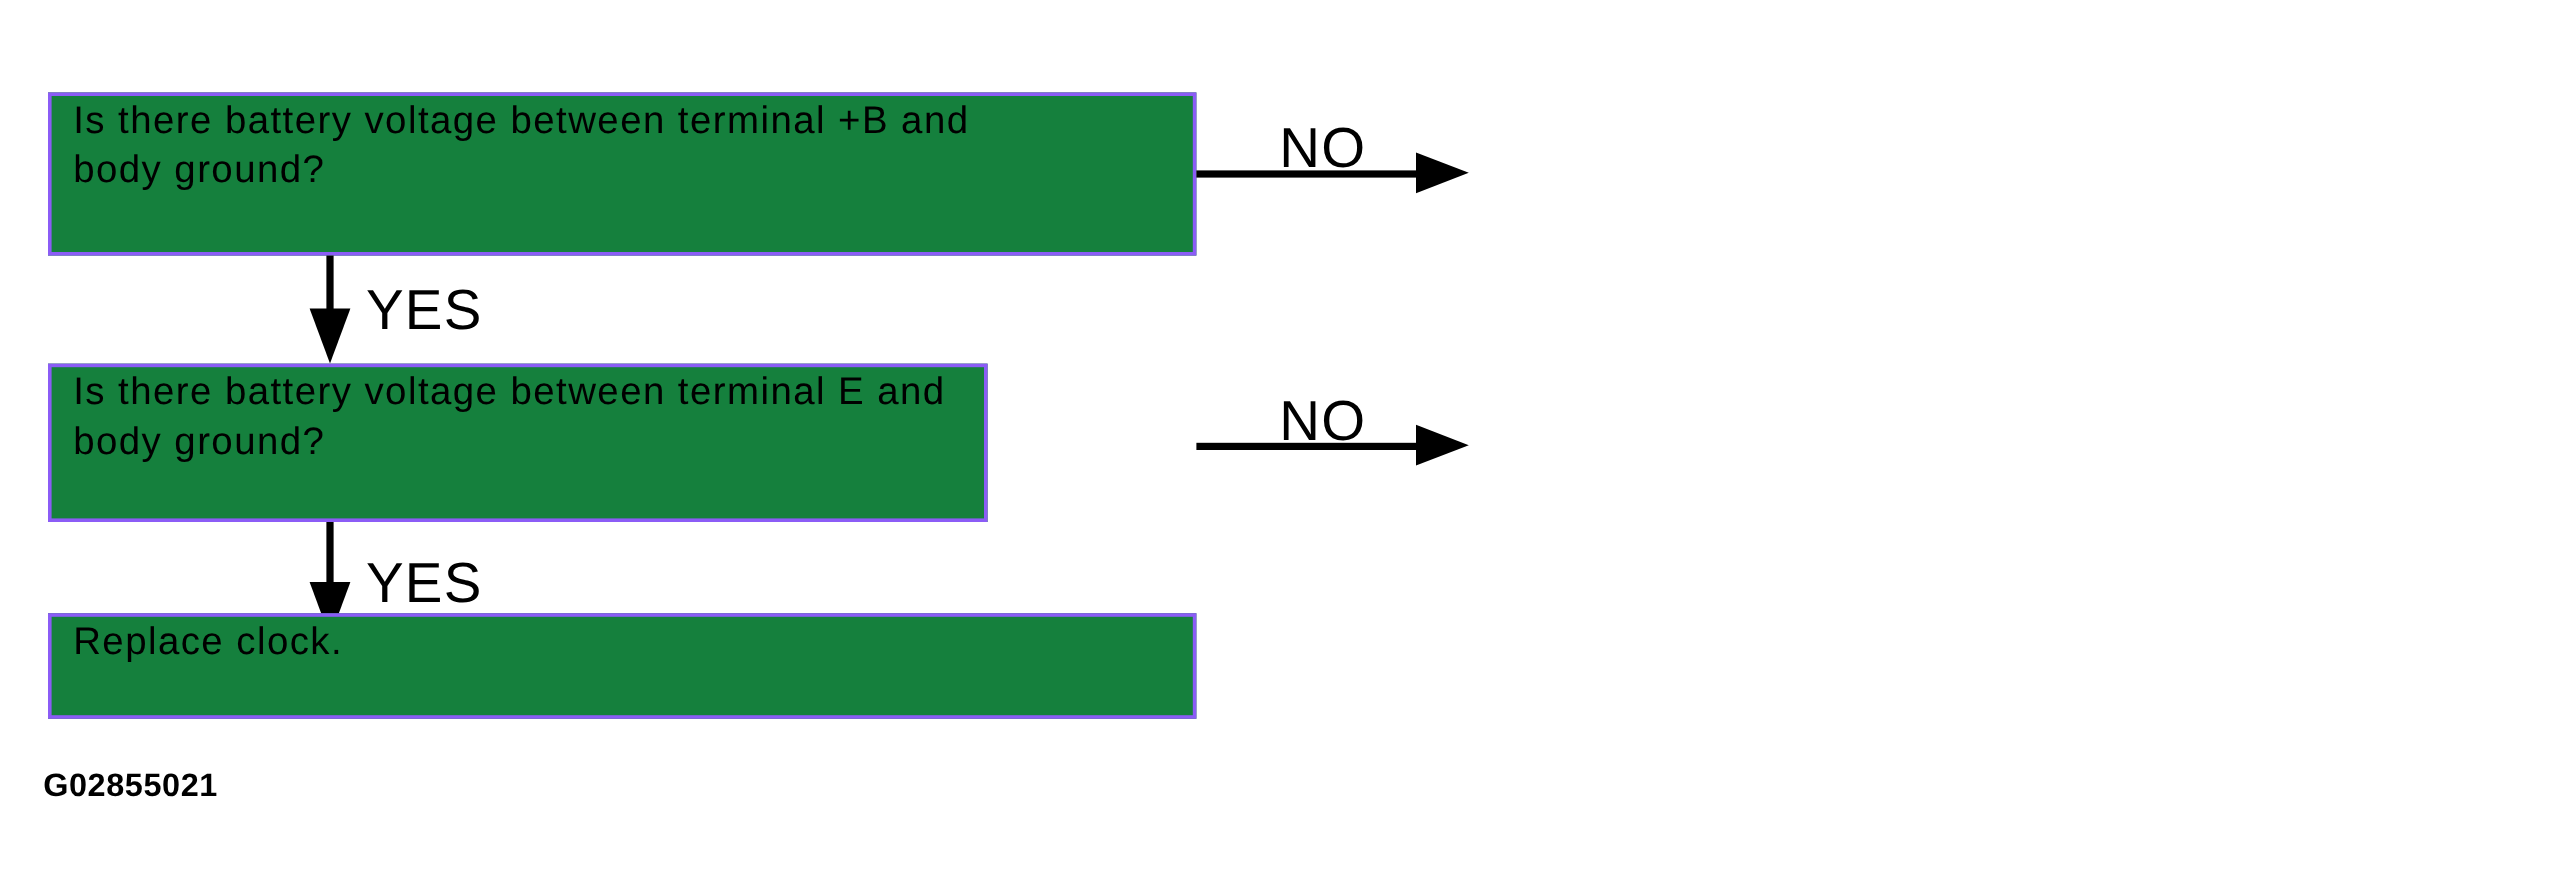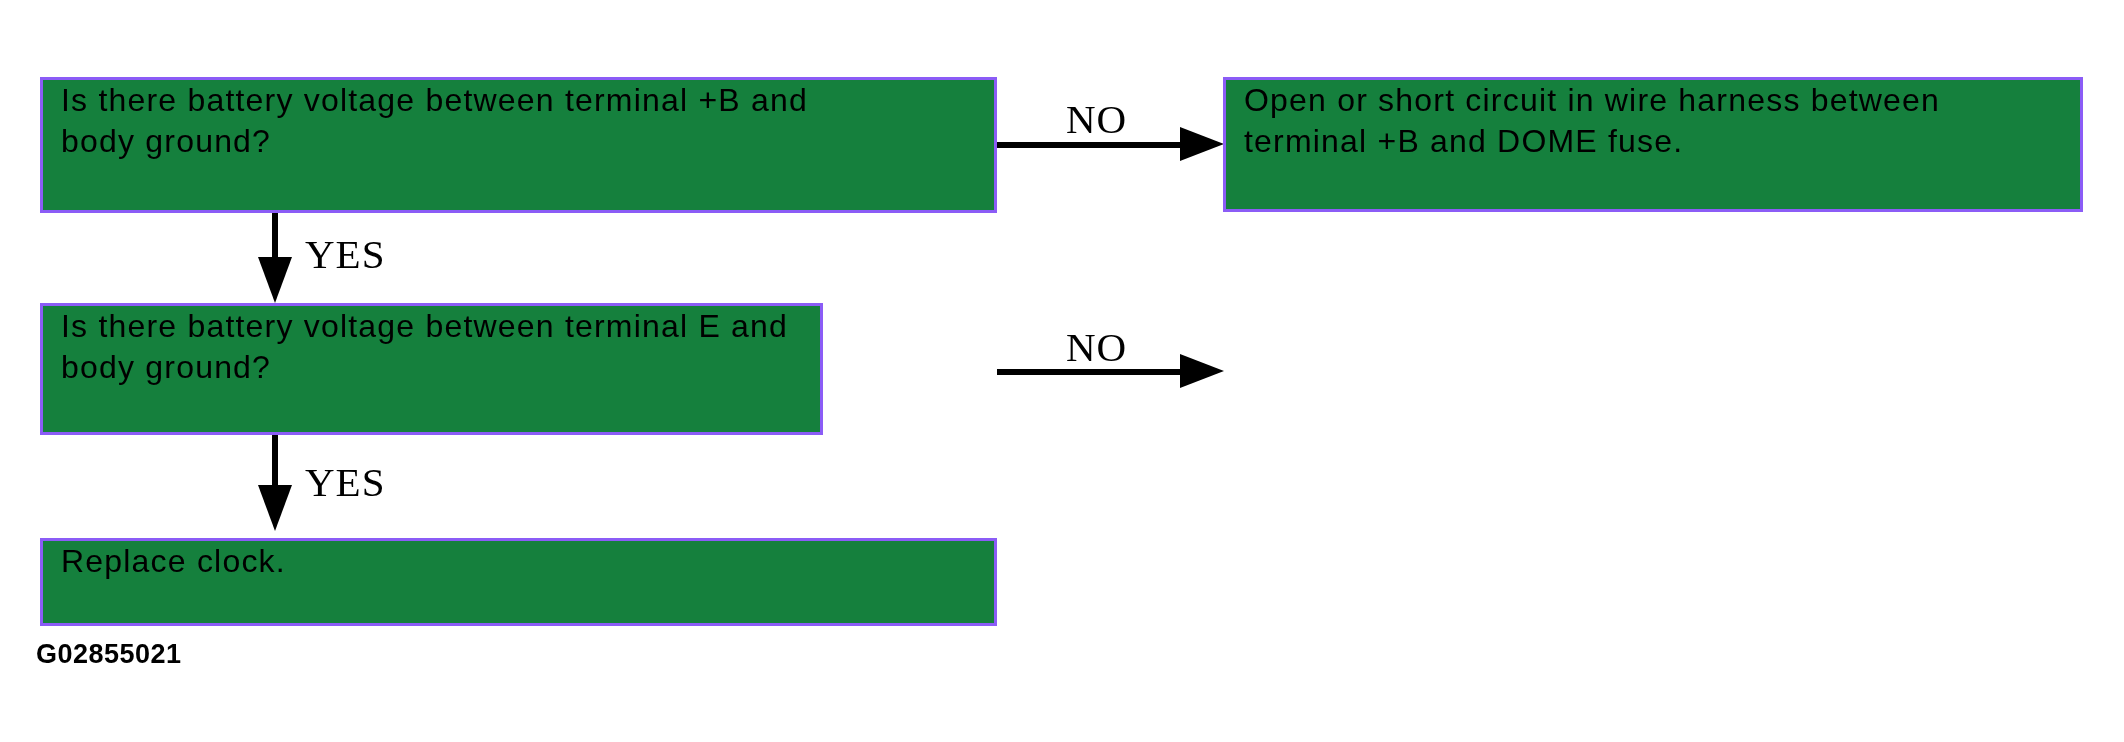--- a/index.html
+++ b/index.html
@@ -50,42 +50,41 @@
     border-left: 44px solid #000000;
   }
   .head-down {
     border-left: 17px solid transparent;
     border-right: 17px solid transparent;
     border-top: 46px solid #000000;
   }
   
   .conn-label {
     position: absolute;
-    font-size: 41px;
+    font-size: 47px;
     line-height: 1;
     letter-spacing: 1px;
     white-space: nowrap;
-    font-family: Liberation Serif, serif;
   }
   
   .figure-id {
     position: absolute;
     font-size: 27px;
     font-weight: bold;
     line-height: 1;
     letter-spacing: 0.5px;
     text-align: center;
   }
 
   
   #box-q1   { left: 40px;   top: 77px;  width: 957px; height: 136px; }
   #box-r1   { left: 1223px; top: 77px;  width: 860px; height: 135px; }
   #box-q2   { left: 40px;   top: 303px; width: 783px; height: 132px; }
   #box-r2   { left: 1223px; top: 303px; width: 860px; height: 130px; }
-  #box-act  { left: 40px;   top: 538px; width: 957px; height: 88px;  }
+  #box-act  { left: 40px;   top: 511px; width: 957px; height: 88px;  }
 
   #no1-line  { left: 997px;  top: 142px; width: 186px; height: 6px; }
   #no1-head  { left: 1180px; top: 127px; }
   #no1-label { left: 1066px; top: 99px;  }
 
   #no2-line  { left: 997px;  top: 369px; width: 186px; height: 6px; }
   #no2-head  { left: 1180px; top: 354px; }
   #no2-label { left: 1066px; top: 327px; }
 
   #yes1-line  { left: 272px; top: 213px; width: 6px; height: 50px; }
@@ -105,24 +104,20 @@
 
   <div id="box-q1" class="fc-box">
     <span class="box-text">Is there battery voltage between terminal +B and
 body ground?</span>
   </div>
 
   <div id="no1-line" class="line"></div>
   <div id="no1-head" class="head head-right"></div>
   <div id="no1-label" class="conn-label">NO</div>
 
-  <div id="box-r1" class="fc-box">
-    <span class="box-text">Open or short circuit in wire harness between
-terminal +B and DOME fuse.</span>
-  </div>
 
   <div id="yes1-line" class="line"></div>
   <div id="yes1-head" class="head head-down"></div>
   <div id="yes1-label" class="conn-label">YES</div>
 
   <div id="box-q2" class="fc-box">
     <span class="box-text">Is there battery voltage between terminal E and
 body ground?</span>
   </div>
 

